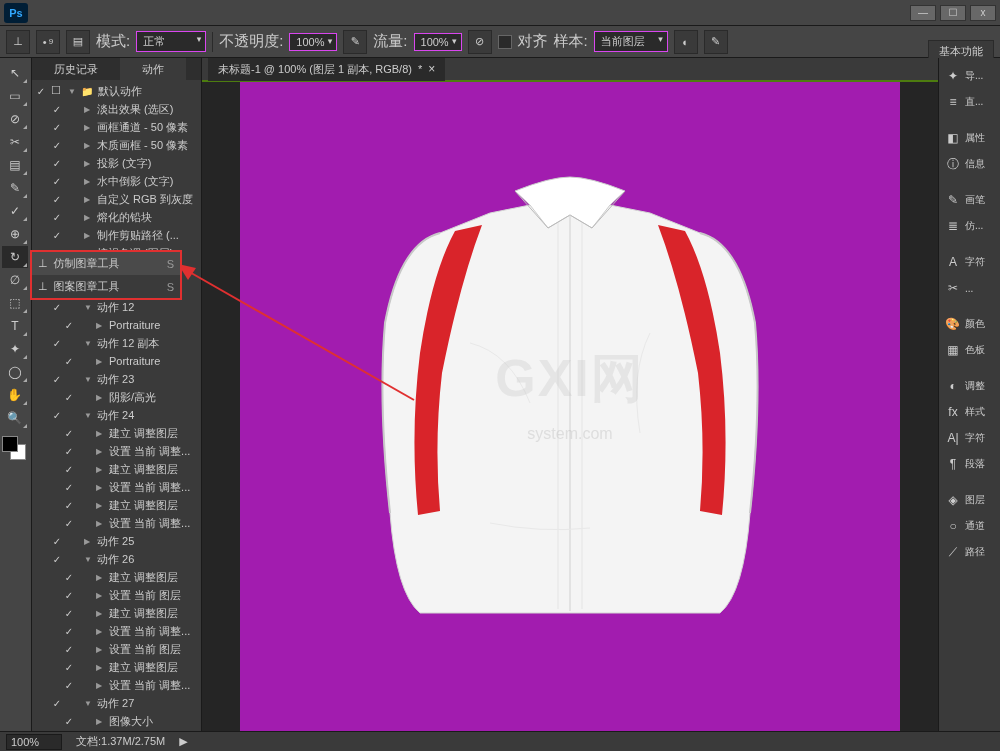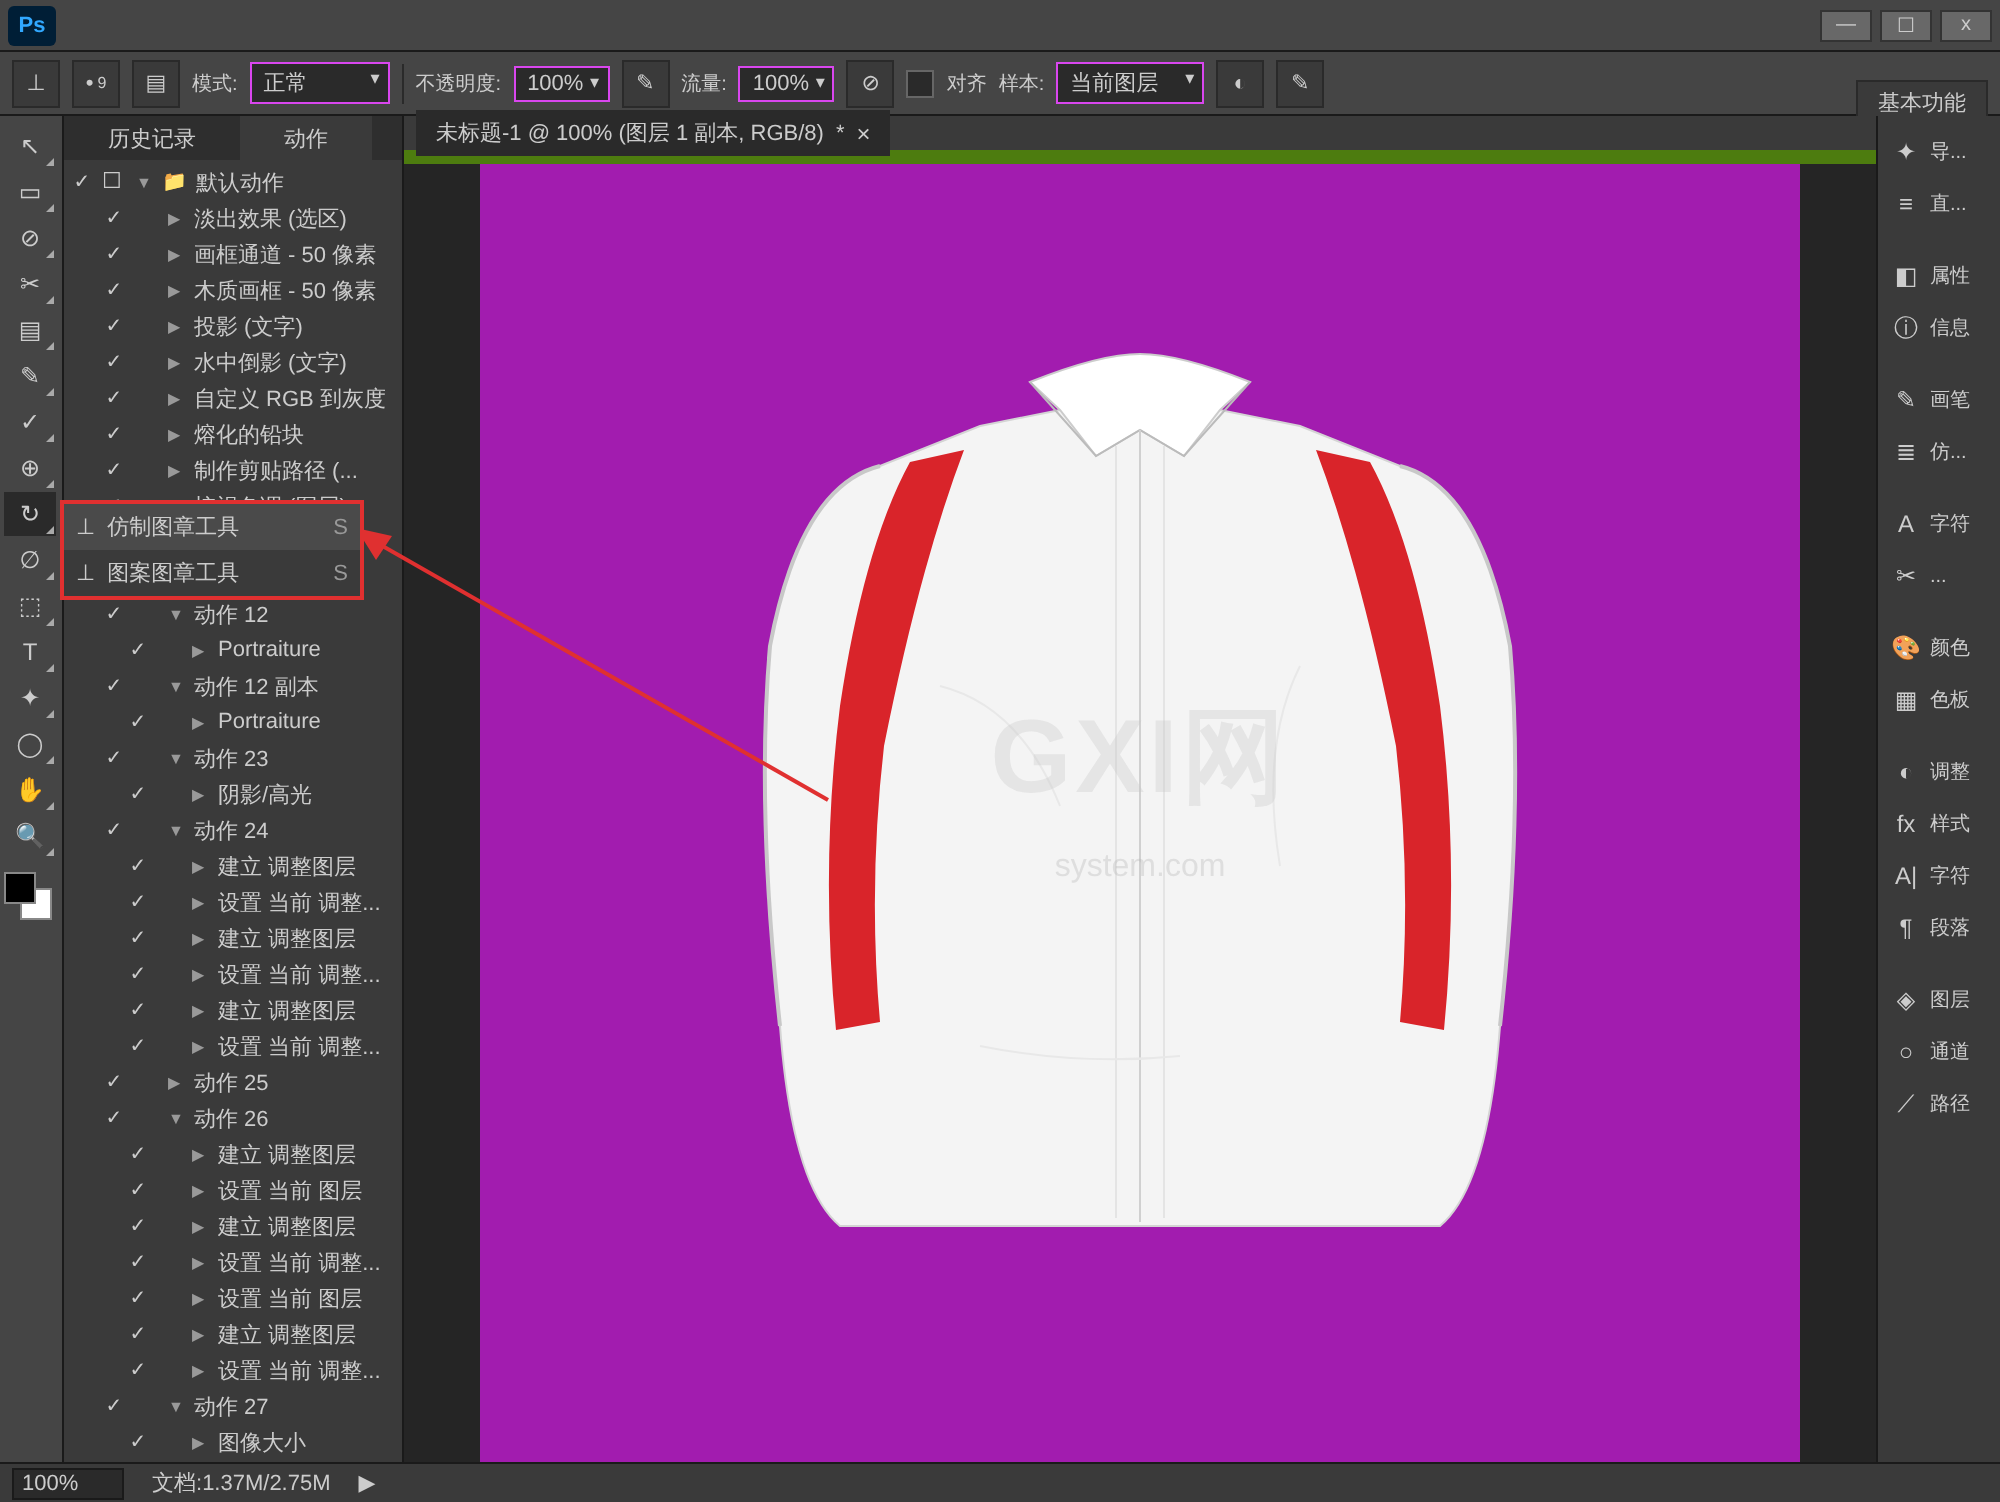--- a/index.html
+++ b/index.html
@@ -8,21 +8,21 @@
 
 .menubar { height: 26px; background: #454545; display: flex; align-items: center; padding: 0 4px; border-bottom: 1px solid #1a1a1a; }
 .ps-logo { width: 24px; height: 20px; background: #001e36; color: #31a8ff; font-weight: bold; font-size: 11px; display: flex; align-items: center; justify-content: center; border-radius: 3px; margin-right: 10px; }
 .menu-item { padding: 4px 6px; cursor: pointer; font-size: 12px; }
 .window-controls { margin-left: auto; display: flex; gap: 4px; }
 .win-btn { width: 26px; height: 16px; background: #686868; border: 1px solid #333; display: flex; align-items: center; justify-content: center; font-size: 10px; cursor: pointer; }
 
 
 .optionsbar { height: 32px; background: #454545; display: flex; align-items: center; padding: 0 6px; border-bottom: 1px solid #1a1a1a; gap: 6px; }
 .opt-icon { width: 24px; height: 24px; background: #3a3a3a; border: 1px solid #2a2a2a; display: flex; align-items: center; justify-content: center; }
-.opt-label { font-size: 10px; color: #ccc; }
+.opt-label { font-size: 15px; color: #ccc; }
 .opt-dropdown { background: #2a2a2a; border: 1px solid #d946ef; padding: 2px 18px 2px 6px; font-size: 11px; color: #ccc; position: relative; }
 .opt-dropdown::after { content: "▾"; position: absolute; right: 4px; top: 2px; font-size: 9px; }
 .opt-sep { width: 1px; height: 20px; background: #2a2a2a; }
 .opt-check { width: 14px; height: 14px; background: #2a2a2a; border: 1px solid #666; }
 .opt-right { margin-left: auto; display: flex; gap: 4px; align-items: center; margin-top: 20px; }
 .essentials-btn { background: #3a3a3a; padding: 3px 10px; border: 1px solid #2a2a2a; font-size: 11px; }
 
 
 .workspace { display: flex; height: calc(100% - 78px); }
 
@@ -52,21 +52,21 @@
 
 
 .tool-flyout { position: absolute; left: 30px; top: 250px; background: #3a3a3a; border: 1px solid #e03030; z-index: 100; width: 152px; }
 .flyout-item { display: flex; align-items: center; padding: 4px 6px; gap: 6px; font-size: 11px; }
 .flyout-item.selected { background: #4a4a4a; }
 .flyout-item .shortcut { margin-left: auto; color: #999; }
 .red-border { border: 2px solid #e03030; }
 
 
 .canvas-area { flex: 1; background: #252525; display: flex; flex-direction: column; }
-.doc-tabs { height: 24px; background: #3a3a3a; display: flex; align-items: center; border-bottom: 7px solid #4d7c0f; padding-left: 6px; }
+.doc-tabs { height: 24px; background: #3a3a3a; display: flex; align-items: center; border-bottom: 2px solid #4d7c0f; padding-left: 6px; }
 .doc-tab { padding: 4px 10px; font-size: 11px; background: #2a2a2a; display: flex; align-items: center; gap: 6px; }
 .doc-close { font-size: 12px; cursor: pointer; }
 .canvas-viewport { flex: 1; display: flex; align-items: center; justify-content: center; position: relative; overflow: hidden; }
 .canvas-content { width: 660px; height: 686px; background: #a21caf; position: relative; }
 
 
 .shirt { position: absolute; left: 50%; top: 48%; transform: translate(-50%, -50%); width: 520px; height: 500px; }
 .shirt svg { width: 100%; height: 100%; }
 
 

